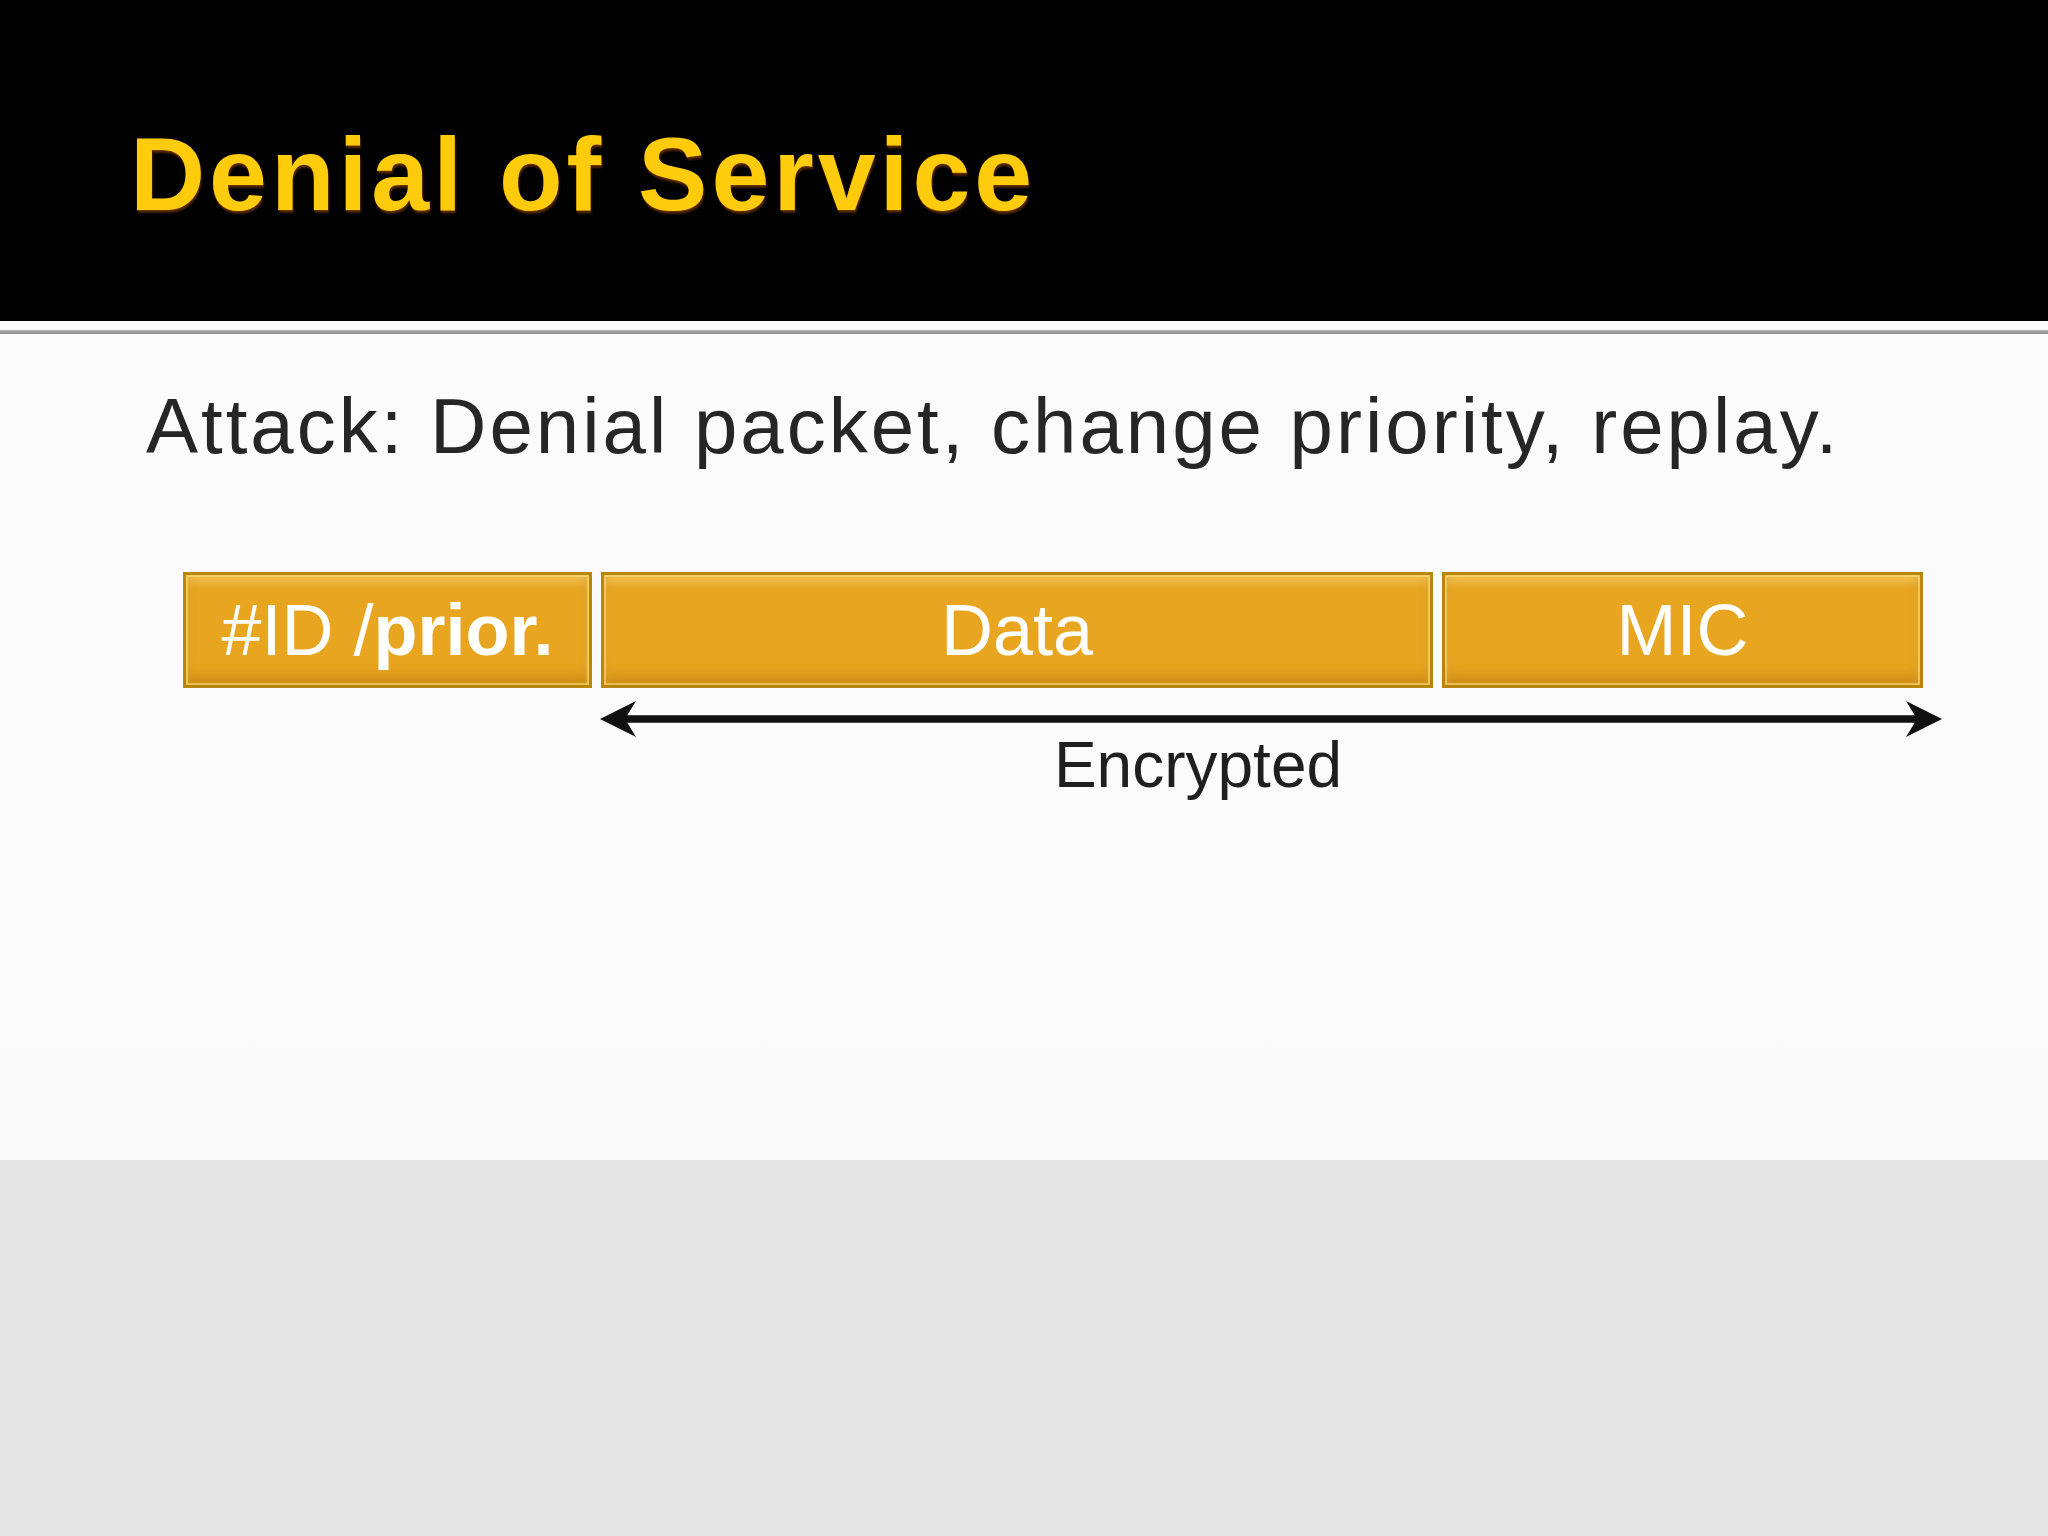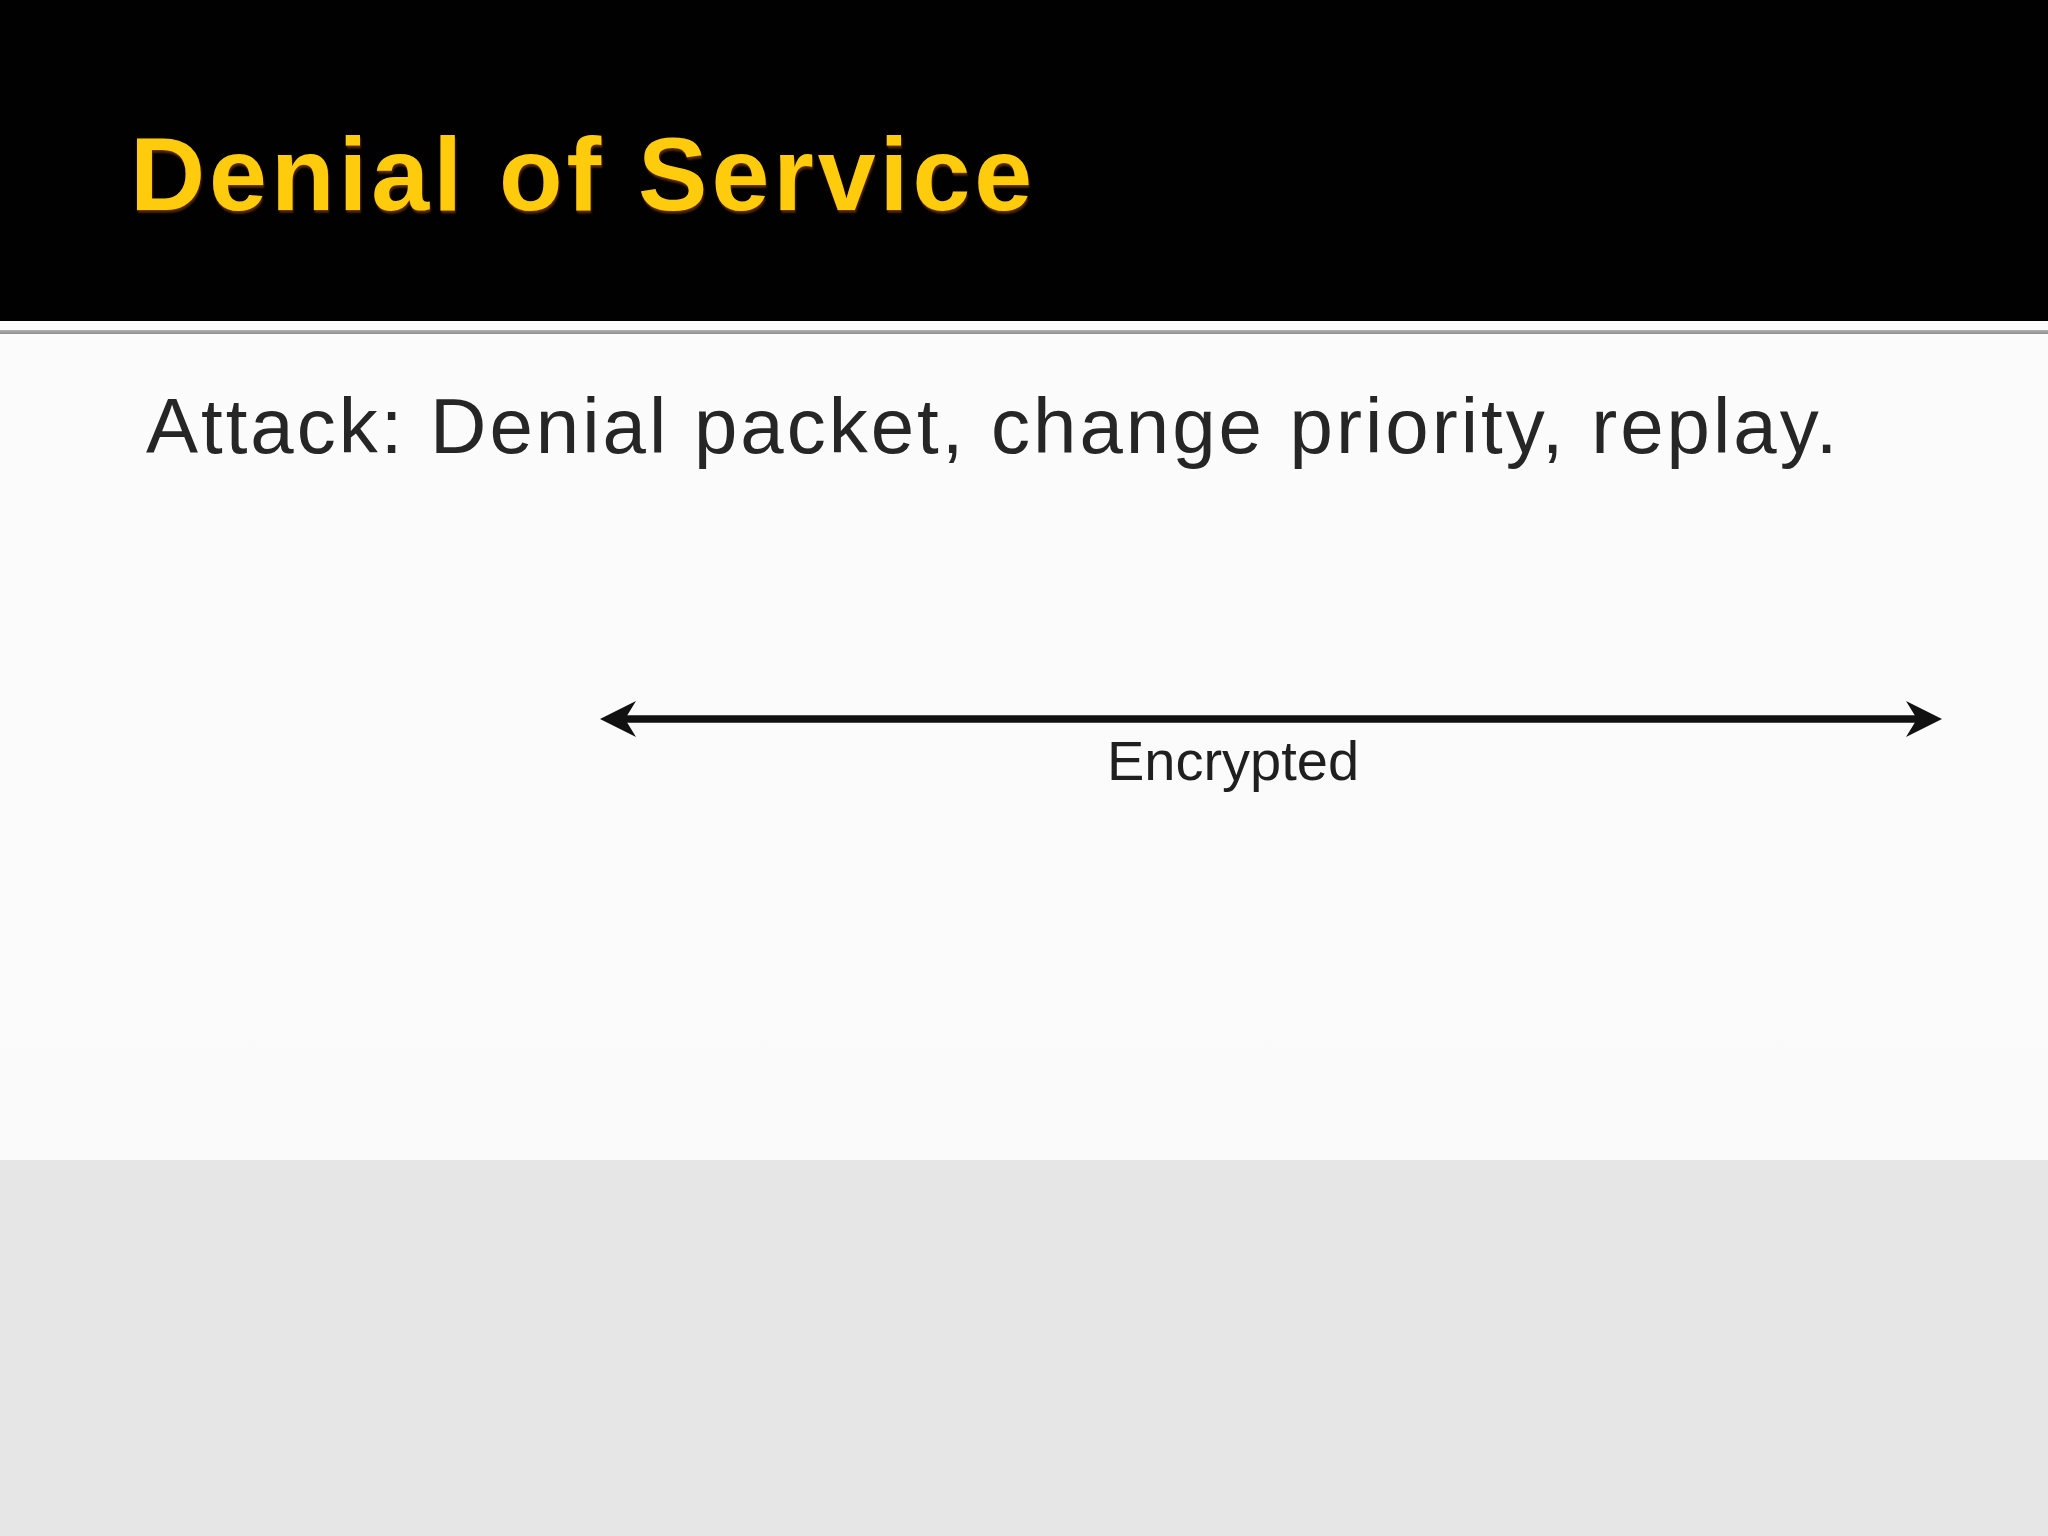--- a/index.html
+++ b/index.html
@@ -54,42 +54,54 @@
   .field-data { width:832px; }
   .field-mic  { width:481px; }
   .fb { font-weight:bold; }
   
   .arrow {
     position:absolute; left:596px; top:691px;
     width:1350px; height:56px;
   }
   .encrypted {
     position:absolute; left:1023px; top:733px; width:350px;
-    text-align:center; font-size:56px; line-height:1;
-    color:#1f1f1f; white-space:nowrap;margin-left:35px;
+    text-align:center; font-size:64px; line-height:1;
+    color:#1f1f1f; white-space:nowrap;
   }
   
   .pagenum {
     position:absolute; left:1950px; top:1472px; width:48px;
     text-align:center; font-size:44px; line-height:1;
     color:#3d3d3d;
   }
 </style>
 </head>
 <body>
 
 <div class="slide" style="--title-yellow: #FFCC0D; --header-black: #010101; --field-fill: #E8A51F; --field-border: #B8860B; --body-text: #262626; --divider-gray: #9B9B9B;">
 
   <div class="header">
     <h1 class="title">Denial of Service</h1>
   </div>
   <div class="rule"></div>
 
   <div class="attack">Attack: Denial packet, change priority, replay.</div>
 
+  <div class="packet">
+    <div class="field field-id">
+      <span class="fr">#ID / </span>
+        <span class="fb">prior.</span>
+    </div>
+    <div class="field field-data">
+      <span>Data</span>
+    </div>
+    <div class="field field-mic">
+      <span>MIC</span>
+    </div>
+  </div>
 
   <svg class="arrow" viewBox="0 0 1350 56" xmlns="http://www.w3.org/2000/svg" aria-hidden="true">
     <line x1="28" y1="28" x2="1322" y2="28" stroke="#111111" stroke-width="7.5"></line>
     <path d="M4,28 L40,10 L29,28 L40,46 Z" fill="#111111"></path>
     <path d="M1346,28 L1310,10 L1321,28 L1310,46 Z" fill="#111111"></path>
   </svg>
 
   <div class="encrypted">Encrypted</div>
 
   <div class="pagenum">9</div>

